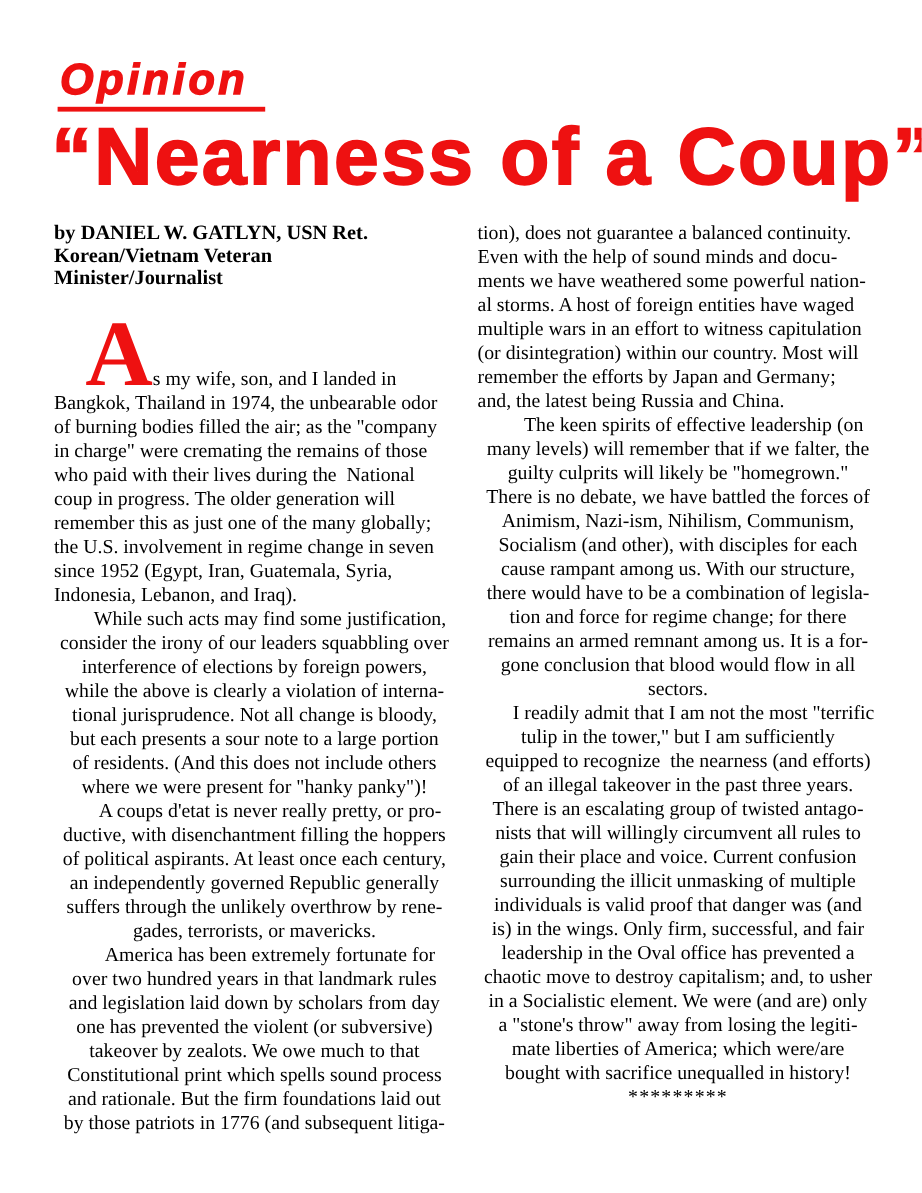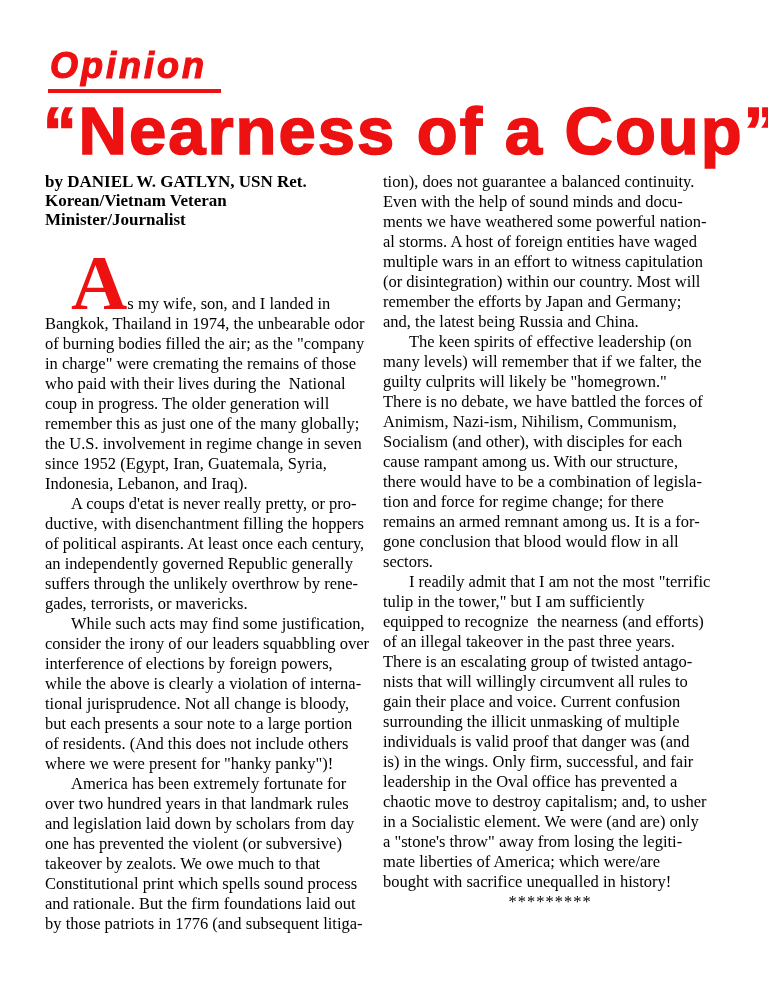--- a/index.html
+++ b/index.html
@@ -42,37 +42,37 @@
     font-weight:bold;
     font-size:67px;
     line-height:58px;
     letter-spacing:2px;
     -webkit-text-stroke:1.6px var(--red);
     white-space:nowrap;
   }
   
   .columns{
     display:flex;
-    gap:4px;
-    margin-top:12px;
+    gap:19px;
+    margin-top:24px;
   }
   .col{width:334px;flex:0 0 334px;}
   .byline{
     font-weight:bold;
     font-size:17px;
     line-height:19px;
     white-space:pre;
   }
   .para{
     margin:0;
     font-size:16.5px;
     line-height:20px;
     white-space:pre;
   }
-  .indent{text-indent:26px;}
+  .indent{text-indent:26px;text-align:center;}
   .p-lead{text-indent:26px;margin-top:54px;}
   .dropcap{
     color:var(--red);
     font-weight:bold;
     font-size:78px;
     line-height:0;
     font-family:"Liberation Serif","DejaVu Serif",serif;
   }
   .endmark{
     text-align:center;
@@ -101,35 +101,35 @@
 Bangkok, Thailand in 1974, the unbearable odor
 of burning bodies filled the air; as the "company
 in charge" were cremating the remains of those
 who paid with their lives during the  National
 coup in progress. The older generation will
 remember this as just one of the many globally;
 the U.S. involvement in regime change in seven
 since 1952 (Egypt, Iran, Guatemala, Syria,
 Indonesia, Lebanon, and Iraq).</span></p>
 
-      <p class="para indent">A coups d'etat is never really pretty, or pro-
-ductive, with disenchantment filling the hoppers
-of political aspirants. At least once each century,
-an independently governed Republic generally
-suffers through the unlikely overthrow by rene-
-gades, terrorists, or mavericks.</p>
-
       <p class="para indent">While such acts may find some justification,
 consider the irony of our leaders squabbling over
 interference of elections by foreign powers,
 while the above is clearly a violation of interna-
 tional jurisprudence. Not all change is bloody,
 but each presents a sour note to a large portion
 of residents. (And this does not include others
 where we were present for "hanky panky")!</p>
+
+      <p class="para indent">A coups d'etat is never really pretty, or pro-
+ductive, with disenchantment filling the hoppers
+of political aspirants. At least once each century,
+an independently governed Republic generally
+suffers through the unlikely overthrow by rene-
+gades, terrorists, or mavericks.</p>
 
       <p class="para indent">America has been extremely fortunate for
 over two hundred years in that landmark rules
 and legislation laid down by scholars from day
 one has prevented the violent (or subversive)
 takeover by zealots. We owe much to that
 Constitutional print which spells sound process
 and rationale. But the firm foundations laid out
 by those patriots in 1776 (and subsequent litiga-</p>
     </div>

